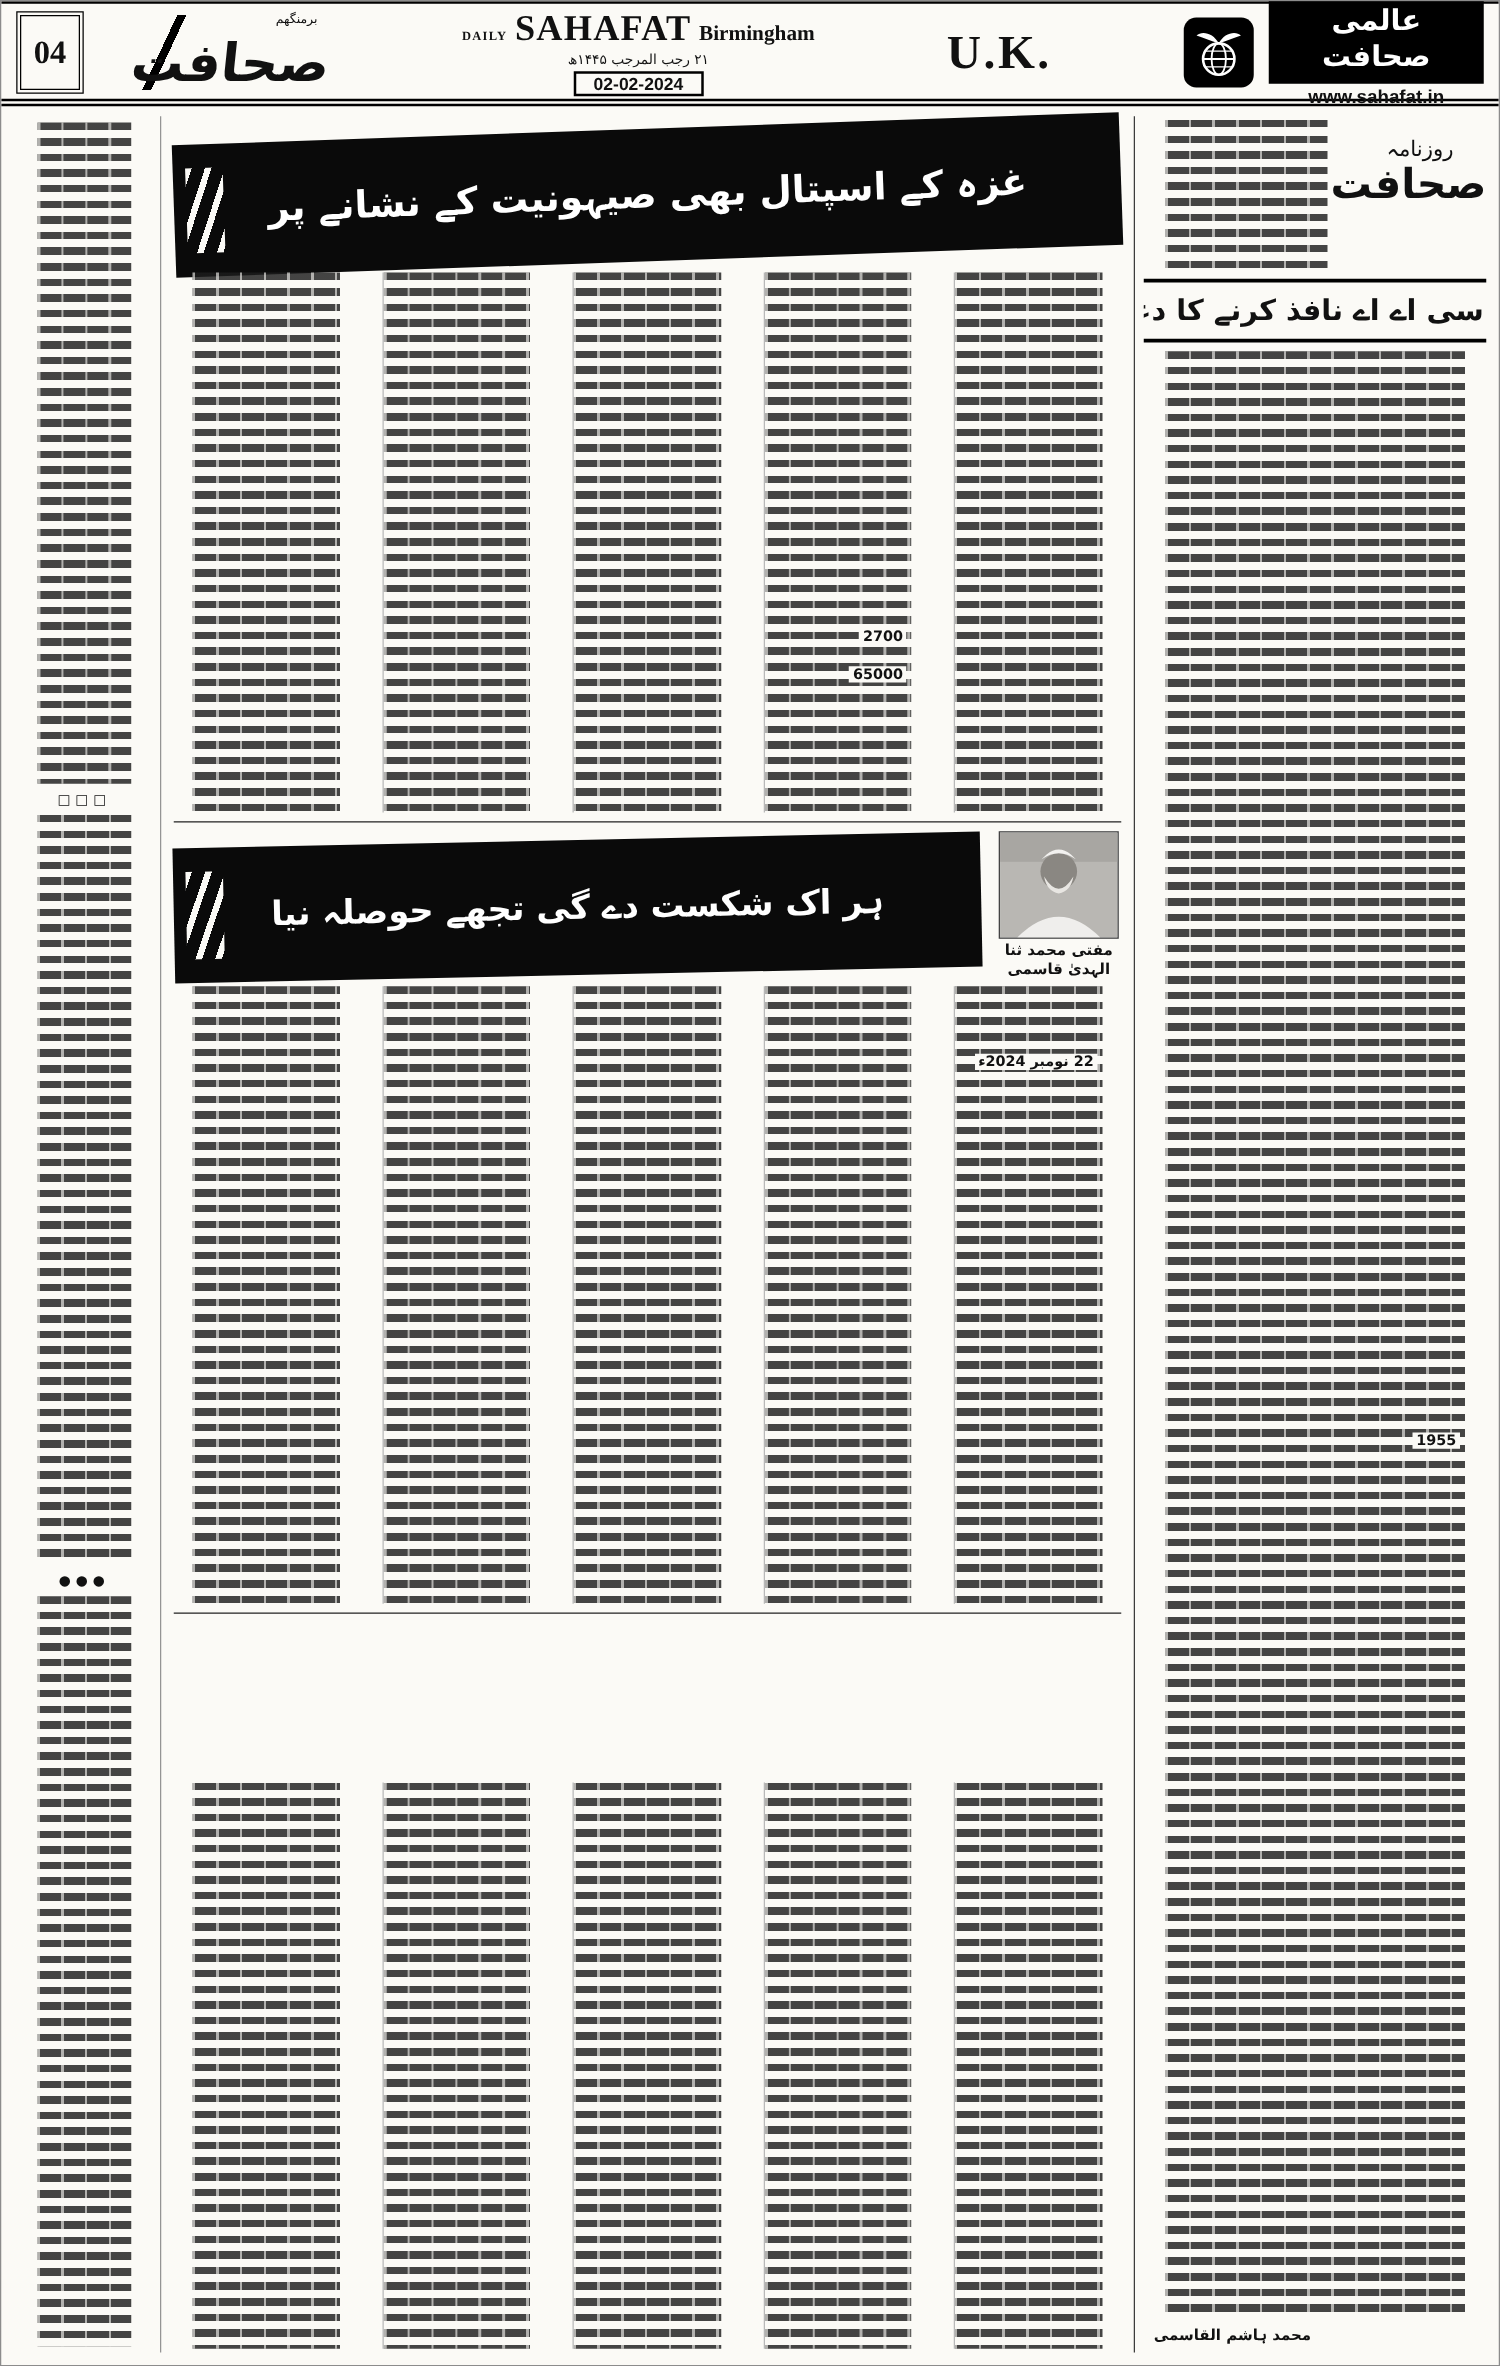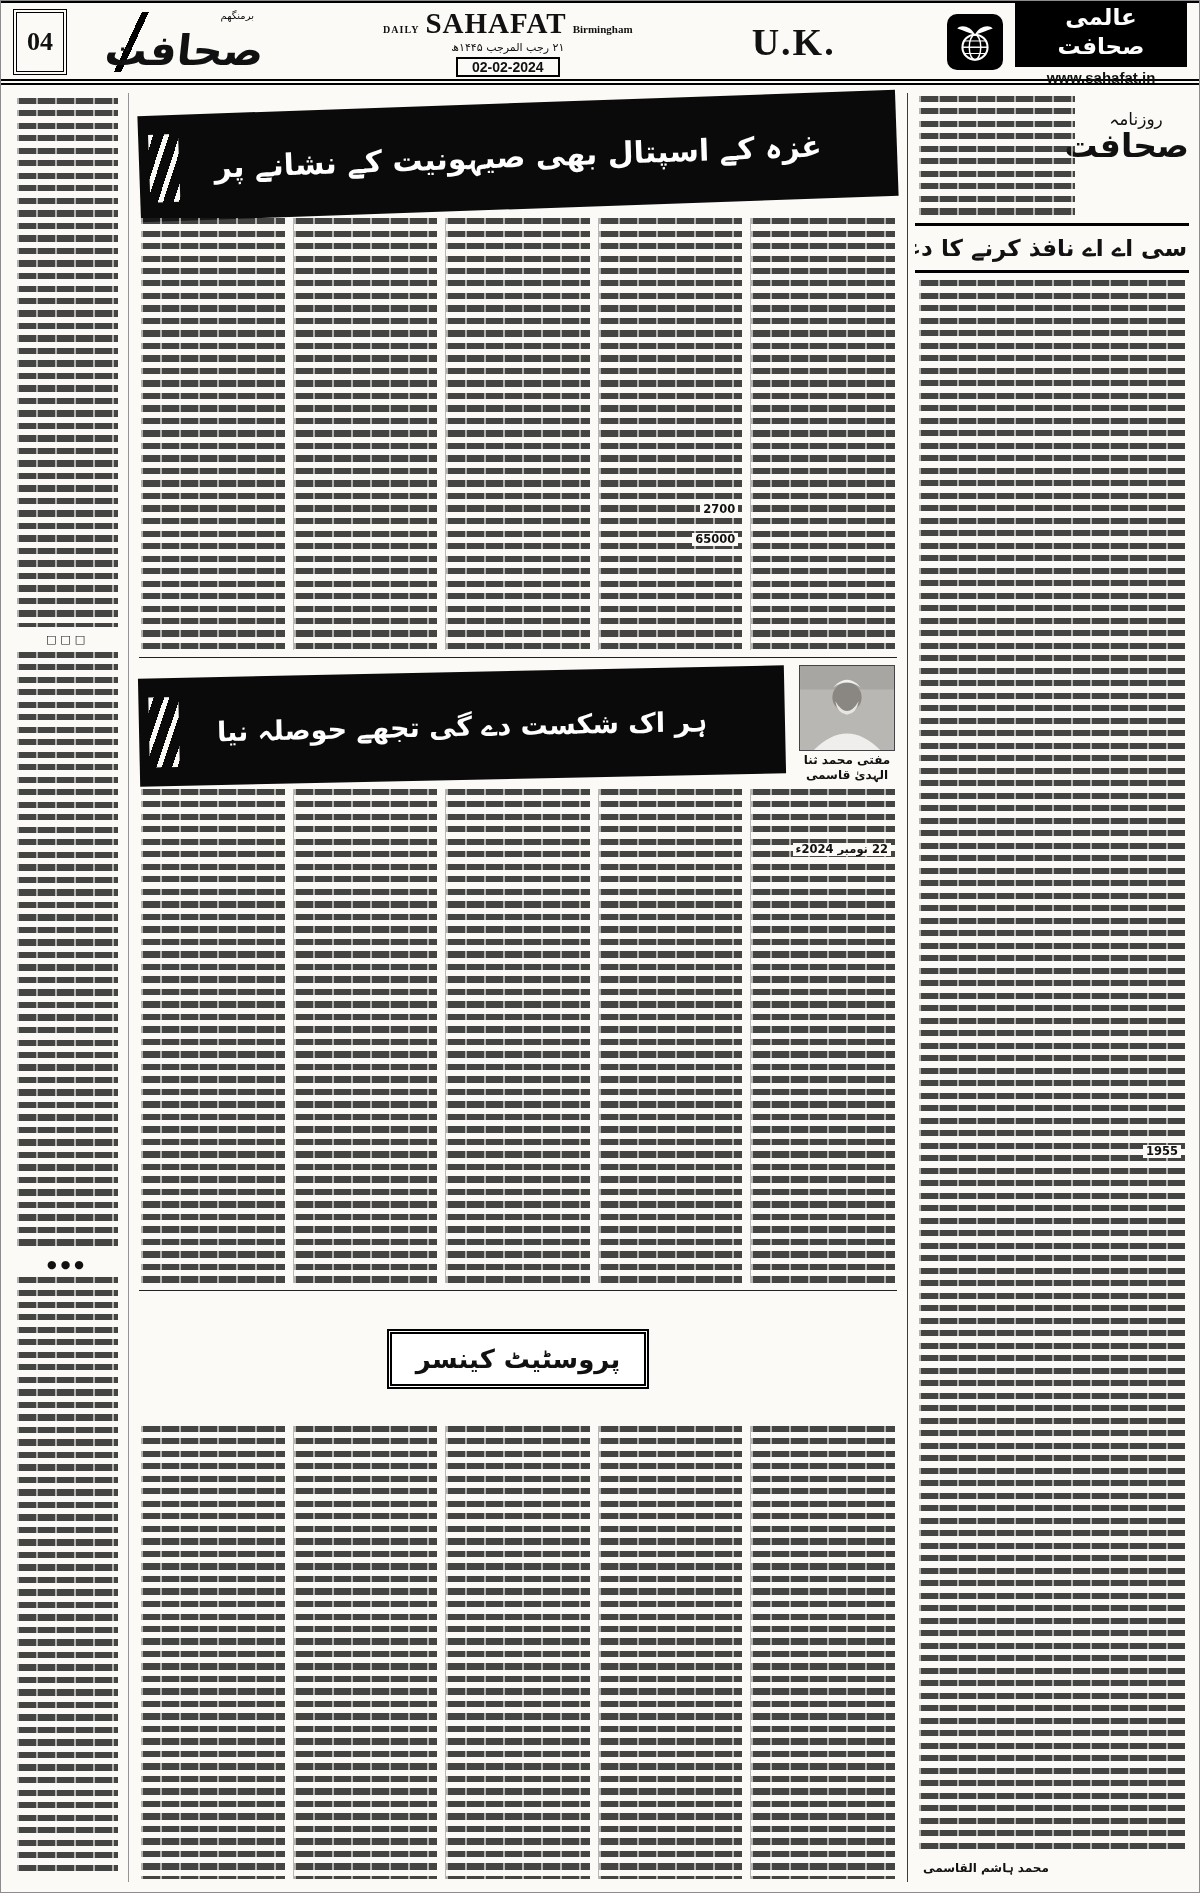--- a/index.html
+++ b/index.html
@@ -34,21 +34,21 @@
   }
   .logo-callig {
     position:absolute; bottom:2px; right:0;
     font-size:42px; font-weight:bold; line-height:1;
     direction:rtl; transform:skewX(-6deg);
   }
   .masthead { text-align:center; min-width:265px; }
   .m1 { display:flex; align-items:baseline; justify-content:center; gap:6px; font-family:"Liberation Serif", serif; }
   .m-daily { font-size:10px; font-weight:bold; letter-spacing:1px; }
   .m-name  { font-size:29px; font-weight:bold; letter-spacing:1px; }
-  .m-city  { font-size:11px; font-weight:bold; }
+  .m-city  { font-size:17px; font-weight:bold; }
   .m-hijri { font-size:11px; direction:rtl; margin-top:1px; }
   .m-date  {
     display:inline-block; border:2px solid #000; padding:0 14px;
     font:bold 14px "Liberation Sans", sans-serif; margin-top:3px;
   }
   .uk { font:bold 38px "Liberation Serif", serif; letter-spacing:2px; }
   .spacer { flex:1; }
   .globe-box {
     width:56px; height:56px; flex:0 0 56px; background:#000; border-radius:10px;
     display:flex; align-items:center; justify-content:center;
@@ -58,21 +58,21 @@
     background:#000; color:#fff; direction:rtl;
     font-size:23px; font-weight:bold; line-height:1.25; padding:5px 6px 7px;
   }
   .brand-web { font:bold 15px "Liberation Sans", sans-serif; padding-top:2px; }
 
   
   .content { flex:1; display:flex; padding:8px 10px 10px; min-height:0; }
 
   
   .txtcol {
-    position:relative; flex:1; margin:3px 4px;
+    position:relative; flex:1; margin:3px 17px;
     background-image:
       repeating-linear-gradient(to right, rgba(251,250,246,.6) 0 2px, transparent 2px 19px),
       repeating-linear-gradient(to bottom, rgba(28,28,28,.82) 0 6px, transparent 6px 12.5px);
   }
   .cols .txtcol + .txtcol { border-left:1px solid #b8b8b8; }
   .frag {
     position:absolute; z-index:2; direction:rtl;
     font-size:11.5px; font-weight:bold; line-height:13px;
     background:#fbfaf6; padding:0 3px; white-space:nowrap;
   }
@@ -240,21 +240,20 @@
         <div class="txtcol"></div>
         <div class="txtcol">
           <span class="frag" style="top:11%; right:4px">22 نومبر 2024ء</span>
         </div>
       </div>
 
       <div class="h-rule"></div>
 
       <div class="art-head prost-head">
         <div class="txtcol"></div>
-        <div class="headline-box">پروسٹیٹ کینسر</div>
         <div class="txtcol"></div>
       </div>
       <div class="cols prost-body">
         <div class="txtcol"></div>
         <div class="txtcol"></div>
         <div class="txtcol"></div>
         <div class="txtcol"></div>
         <div class="txtcol"></div>
       </div>
     </div>

